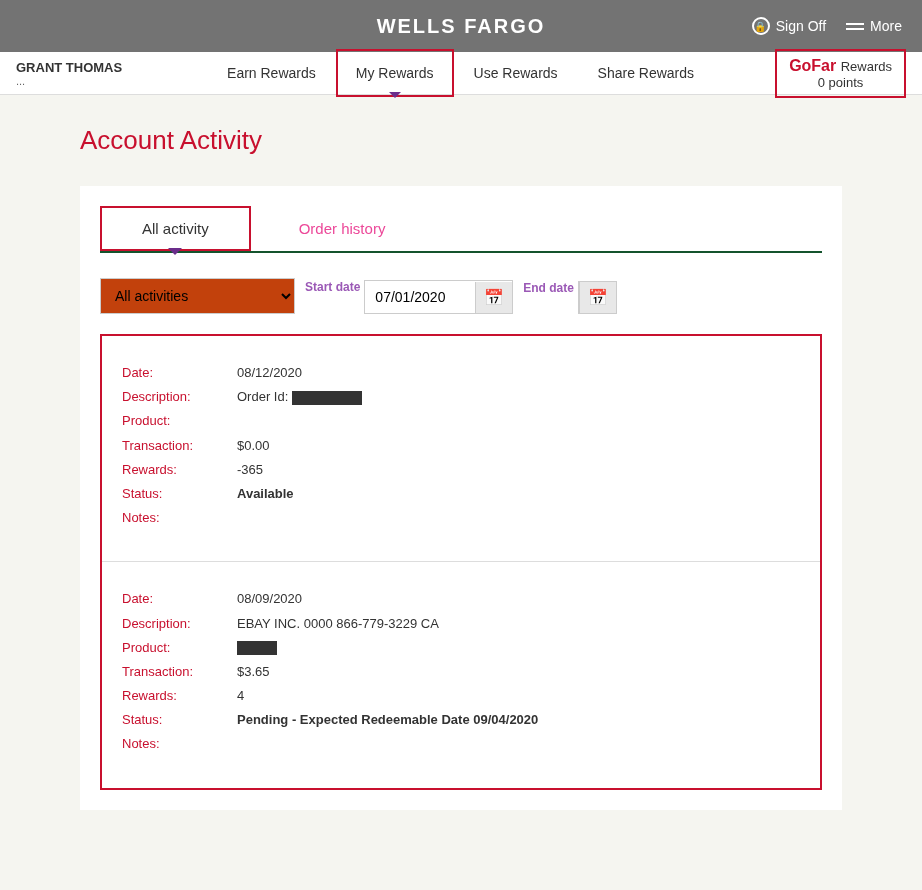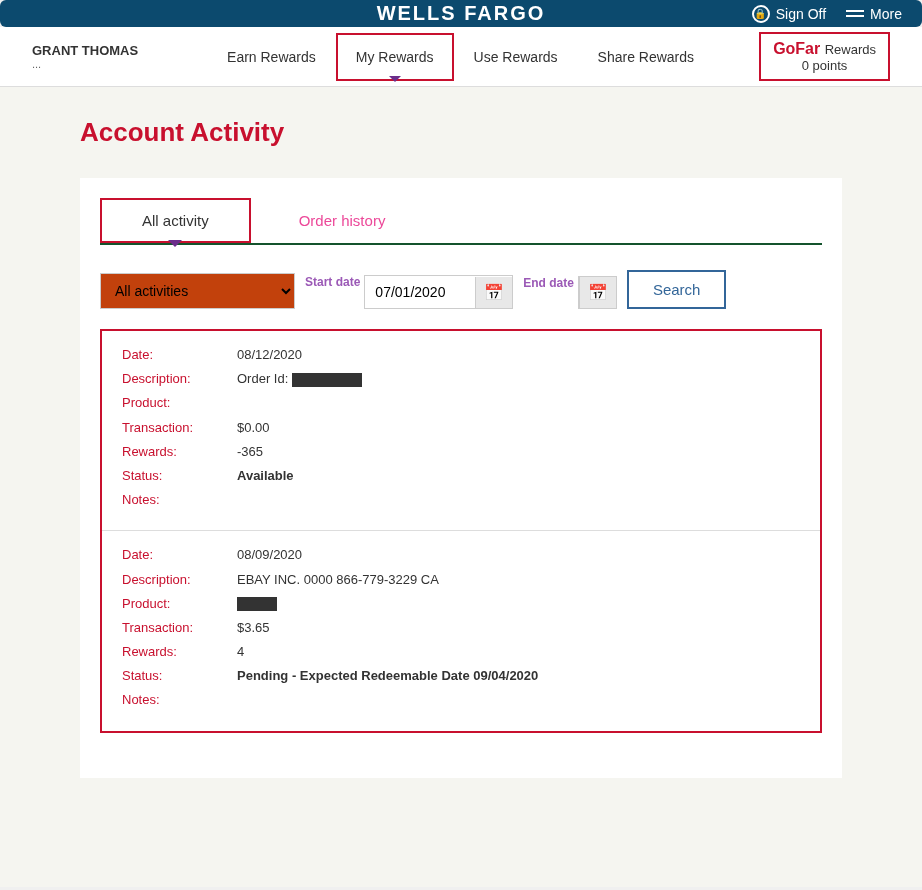--- a/index.html
+++ b/index.html
@@ -1,26 +1,25 @@
 <!DOCTYPE html>
 <html><head>
   <meta charset="utf-8">
   <style>
     * { box-sizing: border-box; margin: 0; padding: 0; }
     body { font-family: Arial, sans-serif; font-size: 14px; background: #f0f0f0; }
 
     
     .header {
-      background: #0c4a6e;
+      background: #737373;
       display: flex;
       align-items: center;
       justify-content: space-between;
       padding: 0 20px;
-      height: 27px;
-      border-radius: 6px;
+      height: 52px;
     }
     .header-logo {
       color: white;
       font-size: 20px;
       font-weight: bold;
       letter-spacing: 2px;
       flex: 1;
       text-align: center;
     }
     .header-left { flex: 1; }
@@ -71,23 +70,23 @@
       height: 2px;
       background: white;
       display: block;
     }
 
     
     .nav-bar {
       background: white;
       display: flex;
       align-items: center;
-      padding: 0 32px;
+      padding: 0 16px;
       border-bottom: 1px solid #ddd;
-      height: 60px;
+      height: 43px;
       position: relative;
     }
     .user-name {
       font-weight: bold;
       font-size: 13px;
       color: #333;
       min-width: 130px;
     }
     .user-account {
       font-size: 11px;
@@ -147,21 +146,21 @@
 
     
     .main-content {
       background: #f5f5f0;
       min-height: 800px;
       padding: 30px 80px;
     }
     .page-title {
       color: #c8102e;
       font-size: 26px;
-      font-weight: bold;
+      font-weight: normal;
       margin-bottom: 30px;
     }
 
     
     .activity-container {
       background: white;
       padding: 20px;
       min-height: 600px;
     }
 
@@ -253,21 +252,21 @@
       font-size: 15px;
       cursor: pointer;
       font-weight: normal;
     }
 
     
     .activity-records {
       border: 2px solid #c8102e;
     }
     .activity-record {
-      padding: 15px 20px;
+      padding: 28px 20px;
       border-bottom: 1px solid #ddd;
     }
     .activity-record:last-child {
       border-bottom: none;
     }
     .record-row {
       display: flex;
       margin-bottom: 6px;
       line-height: 1.4;
     }
@@ -361,21 +360,20 @@
           <input class="date-input" type="text" value="07/01/2020" style="">
           <button class="cal-btn">📅</button>
         </div>
       </div>
       <div class="filter-group">
         <div class="filter-label">End date</div>
         <div class="date-input-wrap">
           <button class="cal-btn">📅</button>
         </div>
       </div>
-      <button class="search-btn">Search</button>
     </div>
 
     <div class="activity-records">
 
       <div class="activity-record">
         <div class="record-row">
           <span class="record-label">Date:</span>
           <span class="record-value">08/12/2020</span>
         </div>
         <div class="record-row">

